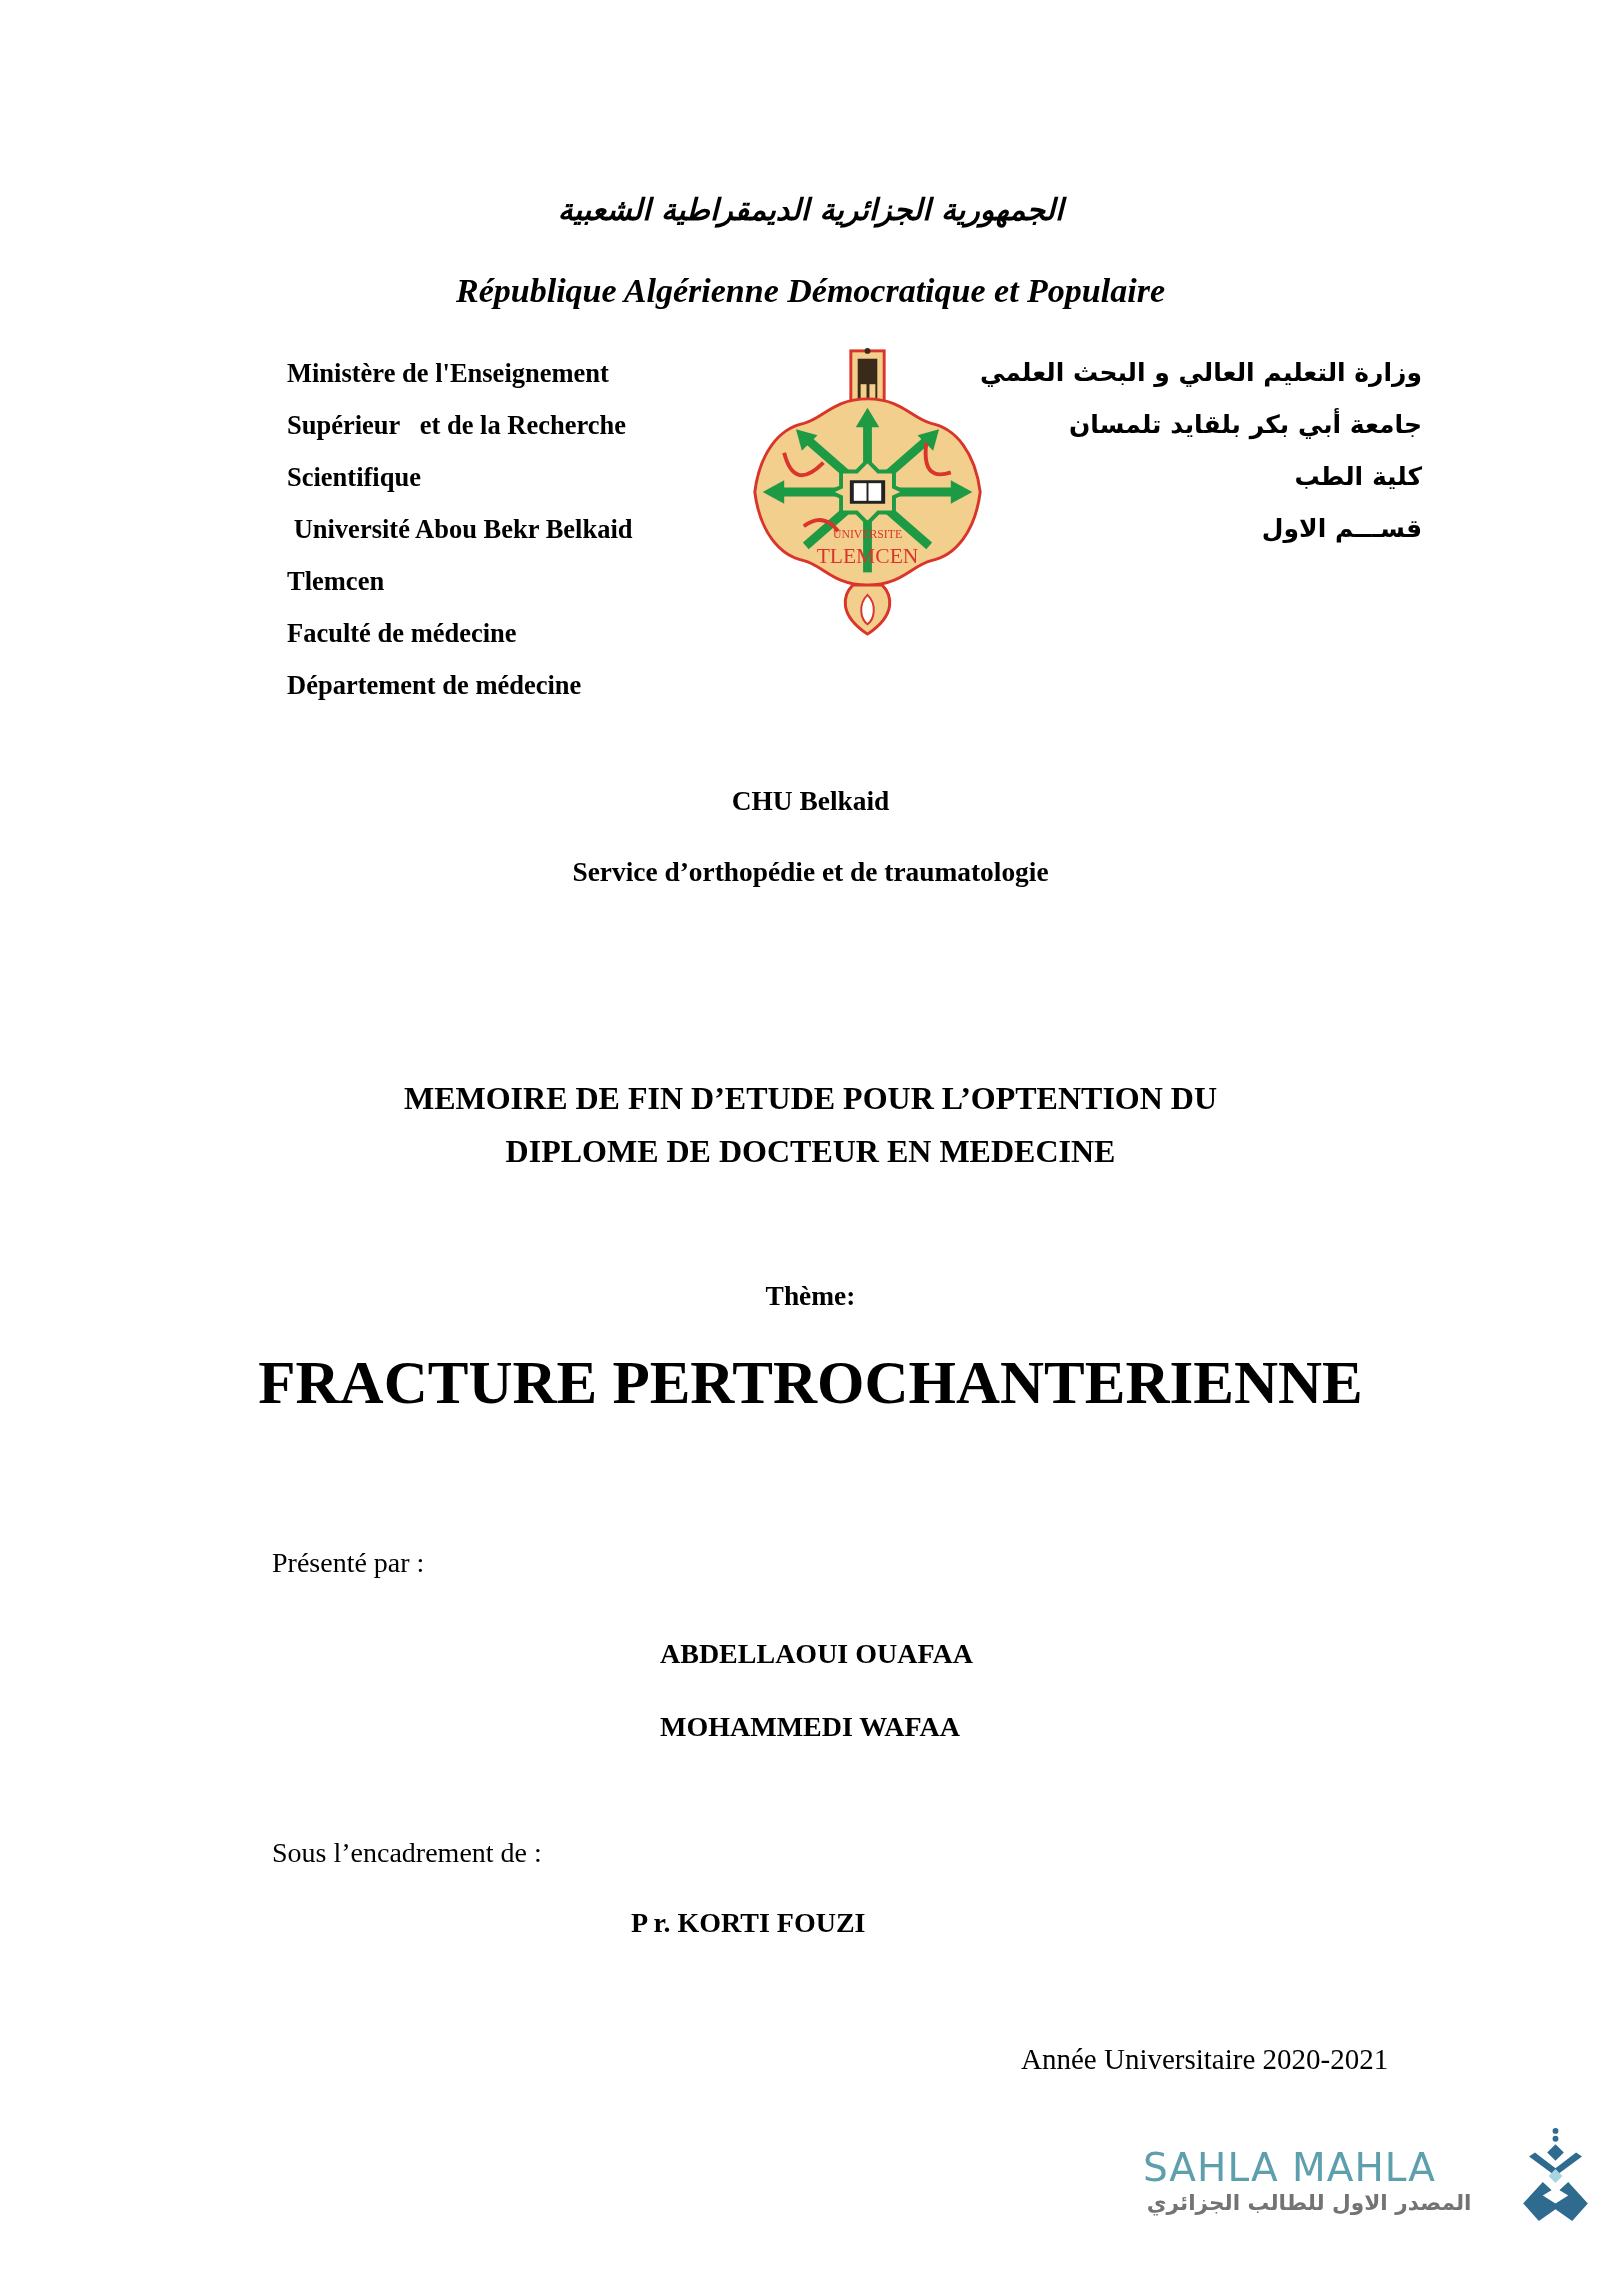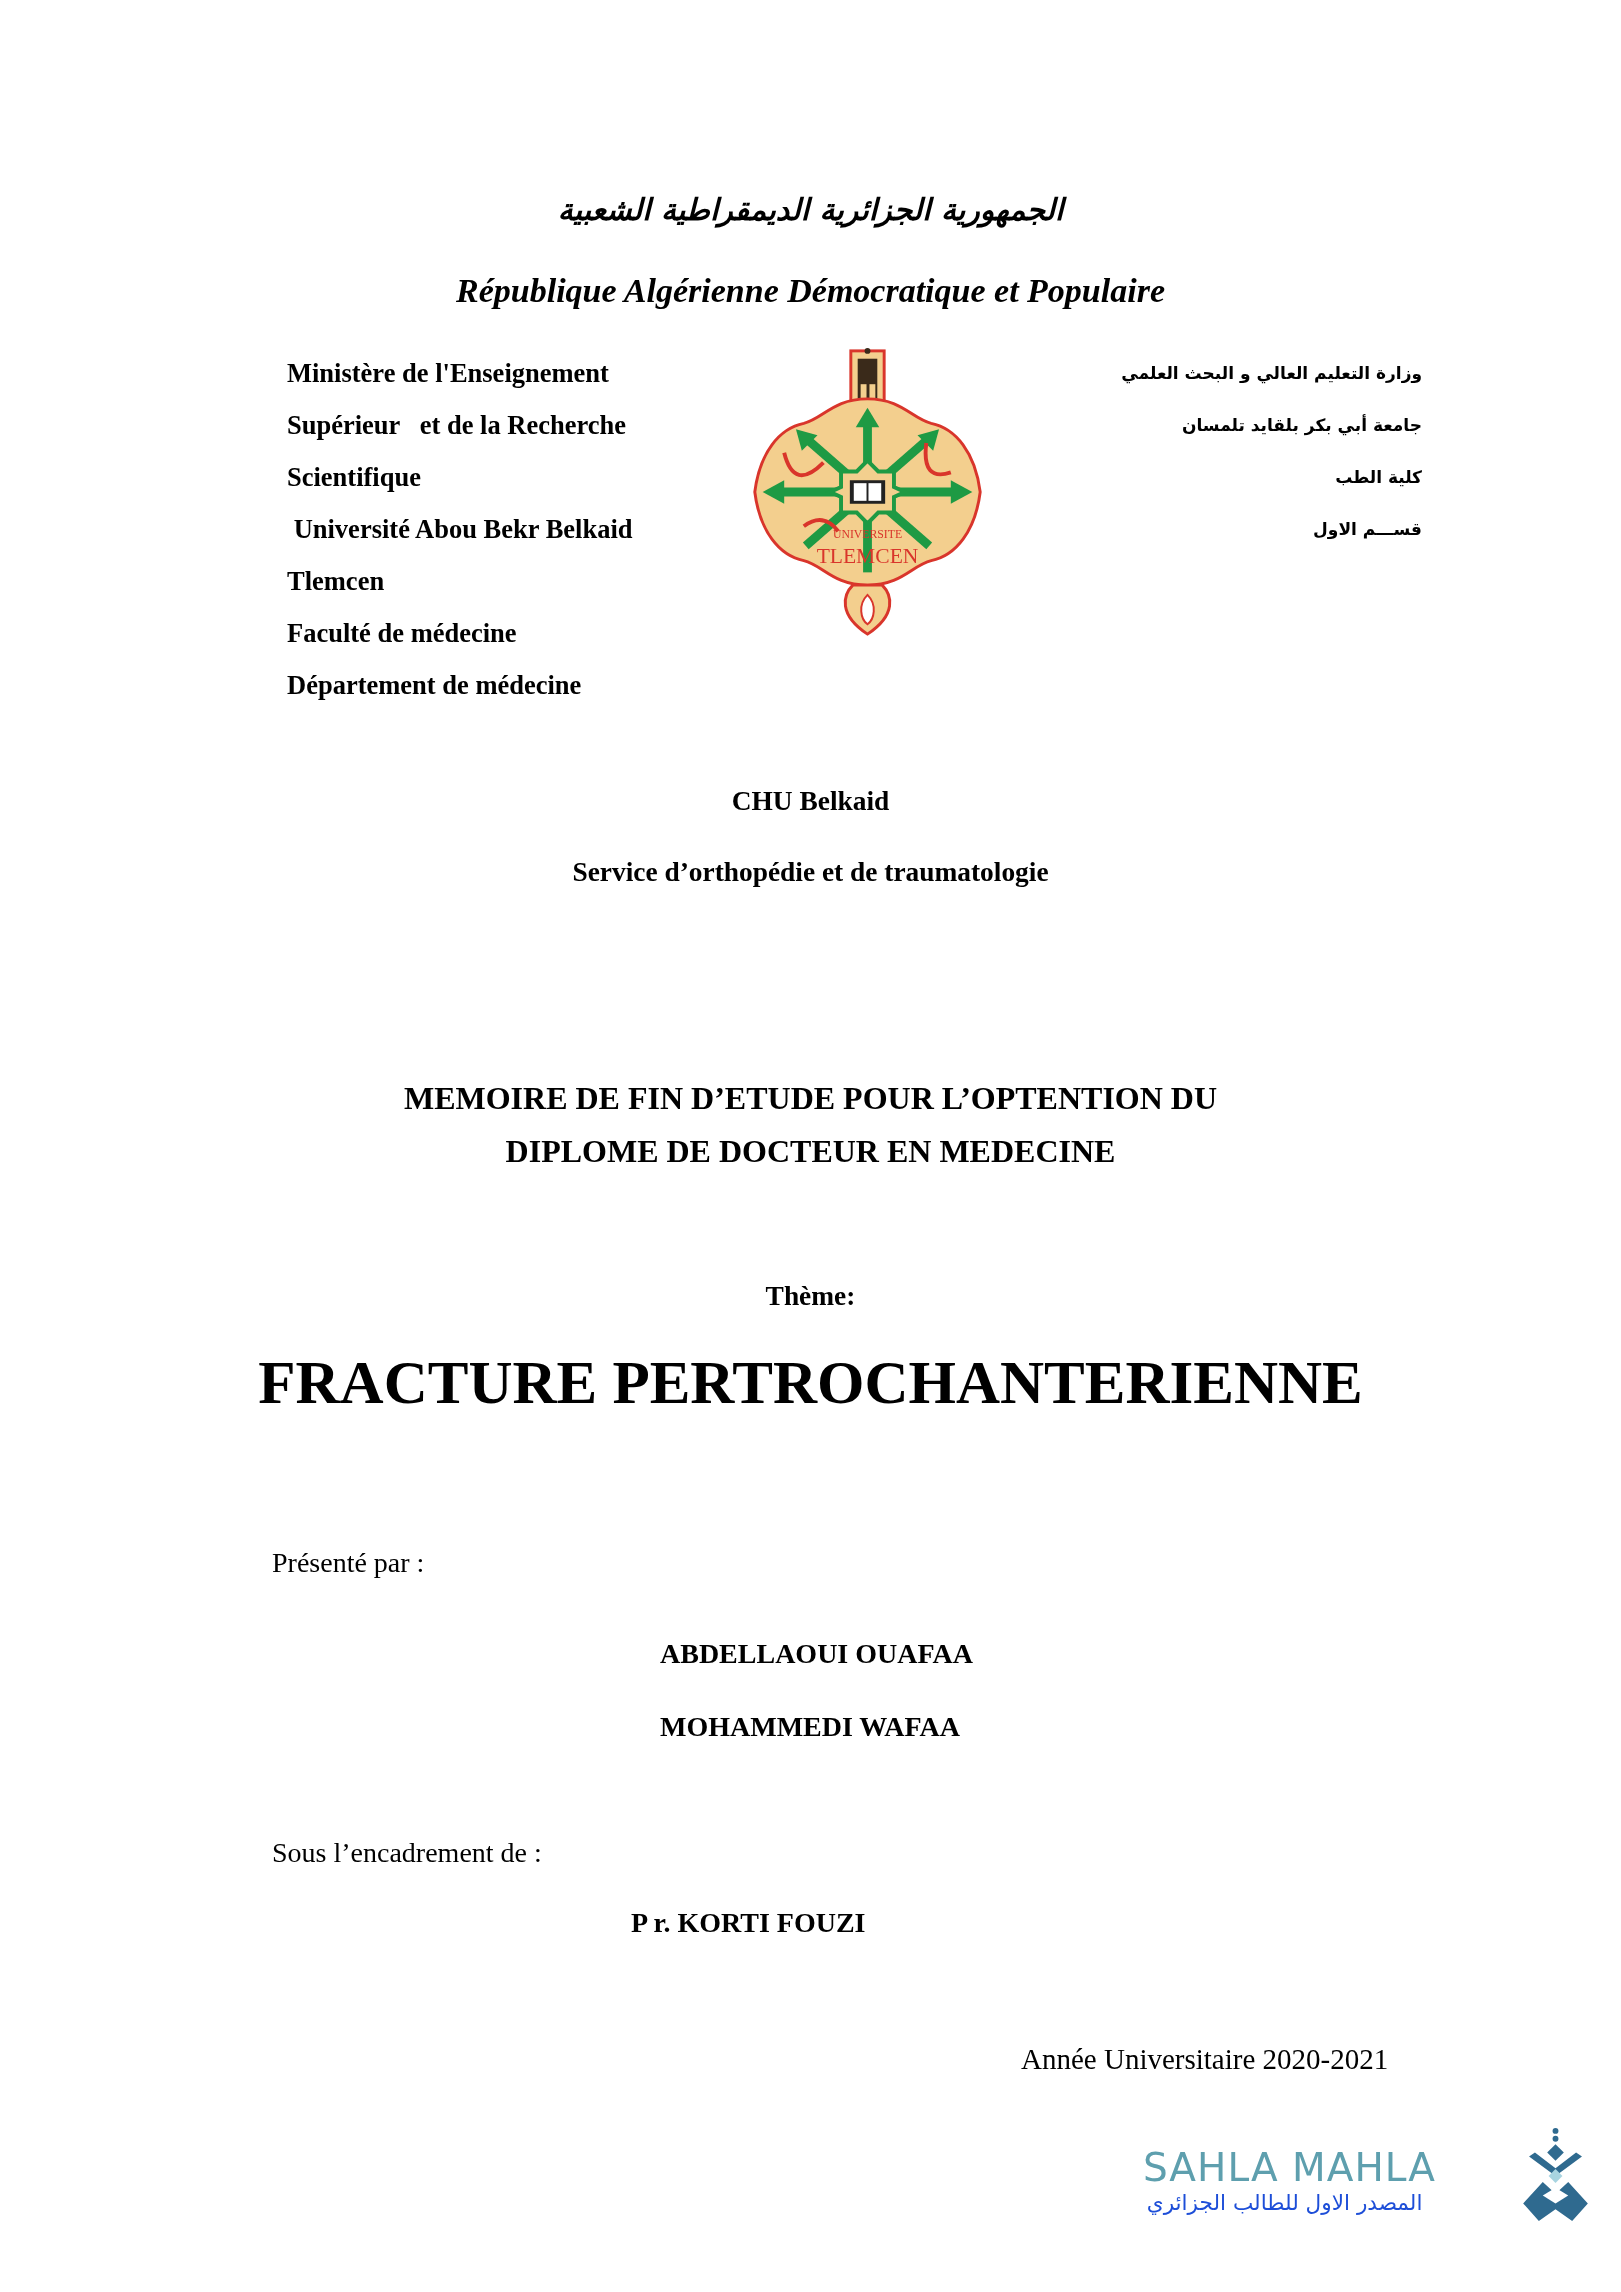--- a/index.html
+++ b/index.html
@@ -5,38 +5,38 @@
   html, body { margin: 0; padding: 0; background: #ffffff; }
   body { width: 1621px; height: 2293px; position: relative; overflow: hidden;
          font-family: "Liberation Serif", "DejaVu Serif", serif; color: #000; }
   .abs { position: absolute; }
   .center { left: 0; width: 1621px; text-align: center; }
   .ar-title { top: 192px; font-size: 30px; font-weight: bold; font-style: italic;
               font-family: "DejaVu Sans", sans-serif; direction: rtl; }
   .fr-title { top: 272px; font-size: 34px; font-weight: bold; font-style: italic; }
   .left-col { left: 287px; top: 347px; font-size: 26.5px; font-weight: bold; line-height: 52px; }
   .left-col div { white-space: pre; }
-  .right-col { right: 199px; top: 347px; font-size: 17px; font-weight: bold; line-height: 52px;
+  .right-col { right: 199px; top: 347px; font-size: 25px; font-weight: bold; line-height: 52px;
                font-family: "DejaVu Sans", sans-serif; direction: rtl; text-align: right; }
   .logo { left: 745px; top: 345px; width: 245px; height: 294px; }
   .chu { top: 786px; font-size: 27.4px; font-weight: bold; }
   .service { top: 857px; font-size: 27.4px; font-weight: bold; }
   .memoire { top: 1072px; font-size: 32px; font-weight: bold; line-height: 53px; }
   .theme-label { top: 1281px; font-size: 27.4px; font-weight: bold; }
   .theme-title { top: 1348px; font-size: 61px; font-weight: bold; letter-spacing: 0px; }
   .presente { left: 272px; top: 1547px; font-size: 28px; }
   .authors { left: 660px; top: 1617px; font-size: 28px; font-weight: bold; line-height: 73px; }
   .encadrement { left: 272px; top: 1837px; font-size: 28px; }
   .supervisor { left: 631px; top: 1907px; font-size: 28px; font-weight: bold; }
   .annee { left: 1021px; top: 2043px; font-size: 29px; }
   .watermark { left: 1137px; top: 2127px; width: 461px; height: 98px; }
   .wm-text { position: absolute; left: 5.9px; top: 17.6px; font-family: "DejaVu Sans", sans-serif;
              font-size: 39px; color: #5e9fae; letter-spacing: 1px; }
   .wm-ar { position: absolute; left: 9.8px; top: 63px; font-family: "DejaVu Sans", sans-serif;
-           font-size: 21.6px; color: #1d4ed8; direction: rtl; }
+           font-size: 21.6px; color: #737373; direction: rtl; font-weight: bold; }
   .wm-icon { position: absolute; left: 382px; top: 0px; width: 74px; height: 98px; }
 </style>
 </head>
 <body>
 
 <div class="abs center ar-title">الجمهورية الجزائرية الديمقراطية الشعبية</div>
 <div class="abs center fr-title">République Algérienne Démocratique et Populaire</div>
 
 <div class="abs left-col">
   <div>Ministère de l'Enseignement</div>

